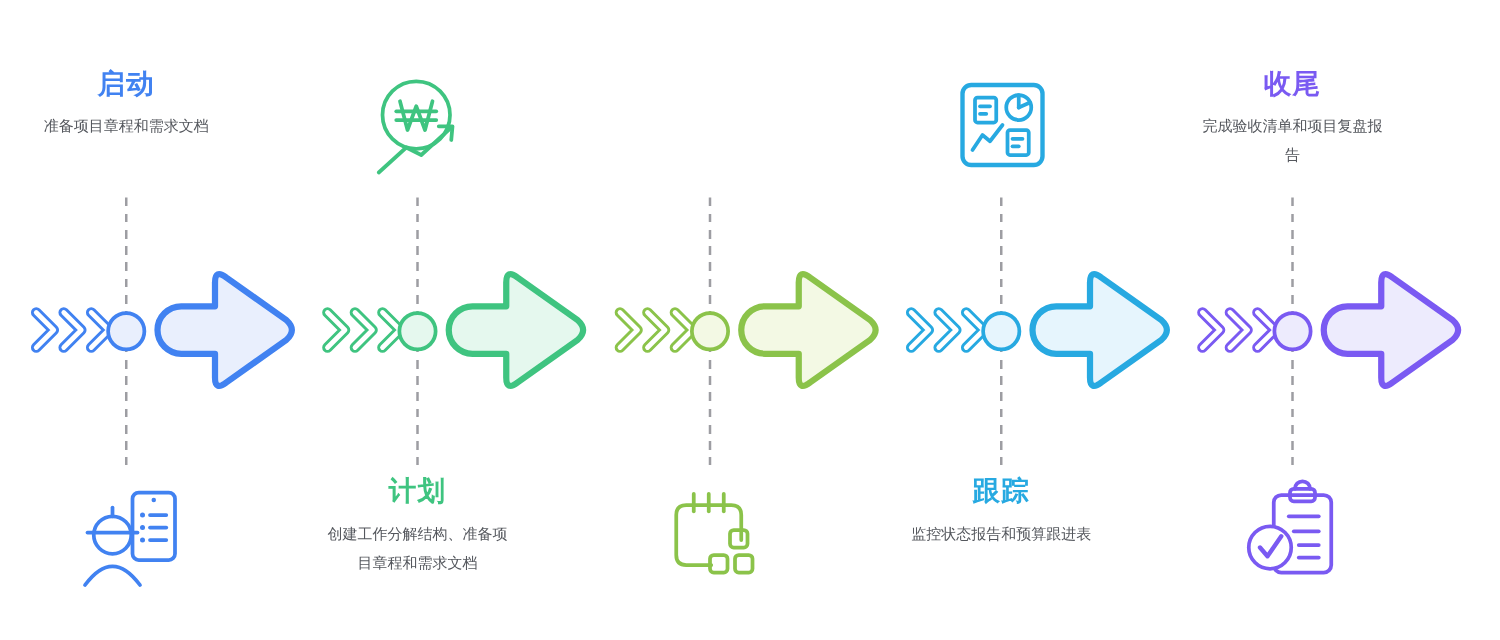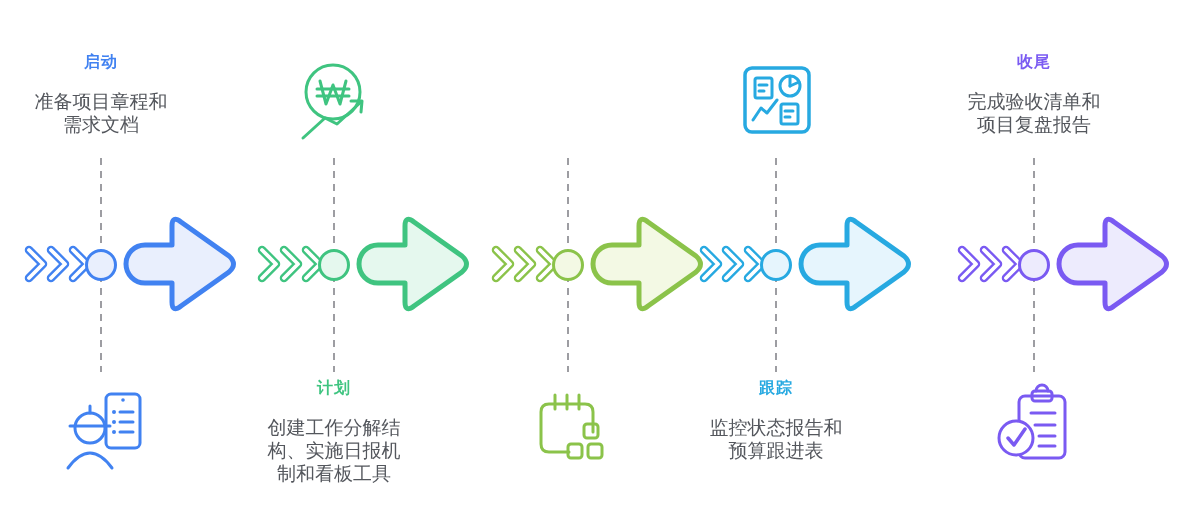--- a/index.html
+++ b/index.html
@@ -7,23 +7,23 @@
   .canvas{position:relative;width:1200px;height:512px;background:#fff;overflow:hidden;}
 
   .stage{position:absolute;top:0;width:233px;height:512px;}
   .s0{--ac:#4182f1;--fl:#e9effd;}
   .s1{--ac:#3fc480;--fl:#e5f8ee;}
   .s2{--ac:#8bc34a;--fl:#f3f9e4;}
   .s3{--ac:#27a9e1;--fl:#e6f5fd;}
   .s4{--ac:#7a5af2;--fl:#edebfd;}
 
   .title{position:absolute;left:-4px;width:170px;text-align:center;
-         font-size:16px;font-weight:700;color:var(--ac);letter-spacing:1px;}
+         font-size:22px;font-weight:700;color:var(--ac);letter-spacing:1px;}
   .desc{position:absolute;left:6px;width:150px;text-align:center;
-        font-size:19px;line-height:23px;color:#54575d;}
+        font-size:12px;line-height:23px;color:#54575d;}
   .pos-top.title{top:52px;}
   .pos-top.desc{top:90px;}
   .pos-bot.title{top:378px;font-family:Liberation Serif, serif;}
   .pos-bot.desc{top:416px;}
 
   .dash{position:absolute;left:80px;top:158px;width:2px;height:214px;
         background:repeating-linear-gradient(to bottom,#9d9da2 0 7px,transparent 7px 13px);}
 
   .chev{position:absolute;left:4px;top:244px;}
   .cb{stroke:var(--ac);stroke-width:8.5;fill:none;stroke-linecap:round;stroke-linejoin:round;}
@@ -88,21 +88,21 @@
     <div class="dash"></div>
     <svg class="chev" width="66" height="40" viewBox="0 0 66 40">
       <path class="cb" d="M5 6 L19 20 L5 34 M27 6 L41 20 L27 34 M49 6 L63 20 L49 34"></path>
       <path class="cw" d="M5 6 L19 20 L5 34 M27 6 L41 20 L27 34 M49 6 L63 20 L49 34"></path>
     </svg>
     <div class="dot"></div>
     <svg class="arrow" width="122" height="104" viewBox="0 0 122 104">
       <path class="ap" d="M54 33 V14 Q54 3 63 10 L111 44 Q120 52 111 60 L63 94 Q54 101 54 90 V71 H27 A19 19 0 0 1 27 33 Z"></path>
     </svg>
     <div class="title pos-bot">计划</div>
-    <div class="desc pos-bot">创建工作分解结构、实施日报机制和看板工具</div>
+    <div class="desc pos-bot">创建工作分解结构、准备项目章程和需求文档</div>
   </div>
 
   <div class="stage s2" style="left:487px">
     <div class="dash"></div>
     <svg class="chev" width="66" height="40" viewBox="0 0 66 40">
       <path class="cb" d="M5 6 L19 20 L5 34 M27 6 L41 20 L27 34 M49 6 L63 20 L49 34"></path>
       <path class="cw" d="M5 6 L19 20 L5 34 M27 6 L41 20 L27 34 M49 6 L63 20 L49 34"></path>
     </svg>
     <div class="dot"></div>
     <svg class="arrow" width="122" height="104" viewBox="0 0 122 104">
@@ -112,21 +112,21 @@
       <path class="st" d="M70 50 V30 Q70 22 62 22 H26 Q18 22 18 30 V62 Q18 70 26 70 H46"></path>
       <line class="st" x1="32" y1="13" x2="32" y2="27"></line>
       <line class="st" x1="44" y1="13" x2="44" y2="27"></line>
       <line class="st" x1="56" y1="13" x2="56" y2="27"></line>
       <rect class="st" x="61" y="42" width="14" height="14" rx="3"></rect>
       <rect class="st" x="45" y="62" width="14" height="14" rx="3"></rect>
       <rect class="st" x="65" y="62" width="14" height="14" rx="3"></rect>
     </svg>
   </div>
 
-  <div class="stage s3" style="left:695px">
+  <div class="stage s3" style="left:720px">
     <svg class="icon ic-top" width="96" height="96" viewBox="0 0 96 96">
       <rect class="st35" x="14" y="12" width="64" height="64" rx="7"></rect>
       <rect class="st" x="24" y="22" width="17" height="20" rx="2"></rect>
       <line class="st" x1="28" y1="29" x2="36" y2="29"></line>
       <line class="st" x1="28" y1="35" x2="33" y2="35"></line>
       <circle class="st" cx="59" cy="30" r="10"></circle>
       <line class="st" x1="59" y1="30" x2="59" y2="20"></line>
       <line class="st" x1="59" y1="30" x2="68" y2="26"></line>
       <polyline class="st" points="22,64 30,52 36,57 46,44"></polyline>
       <rect class="st" x="50" y="48" width="17" height="20" rx="2"></rect>

